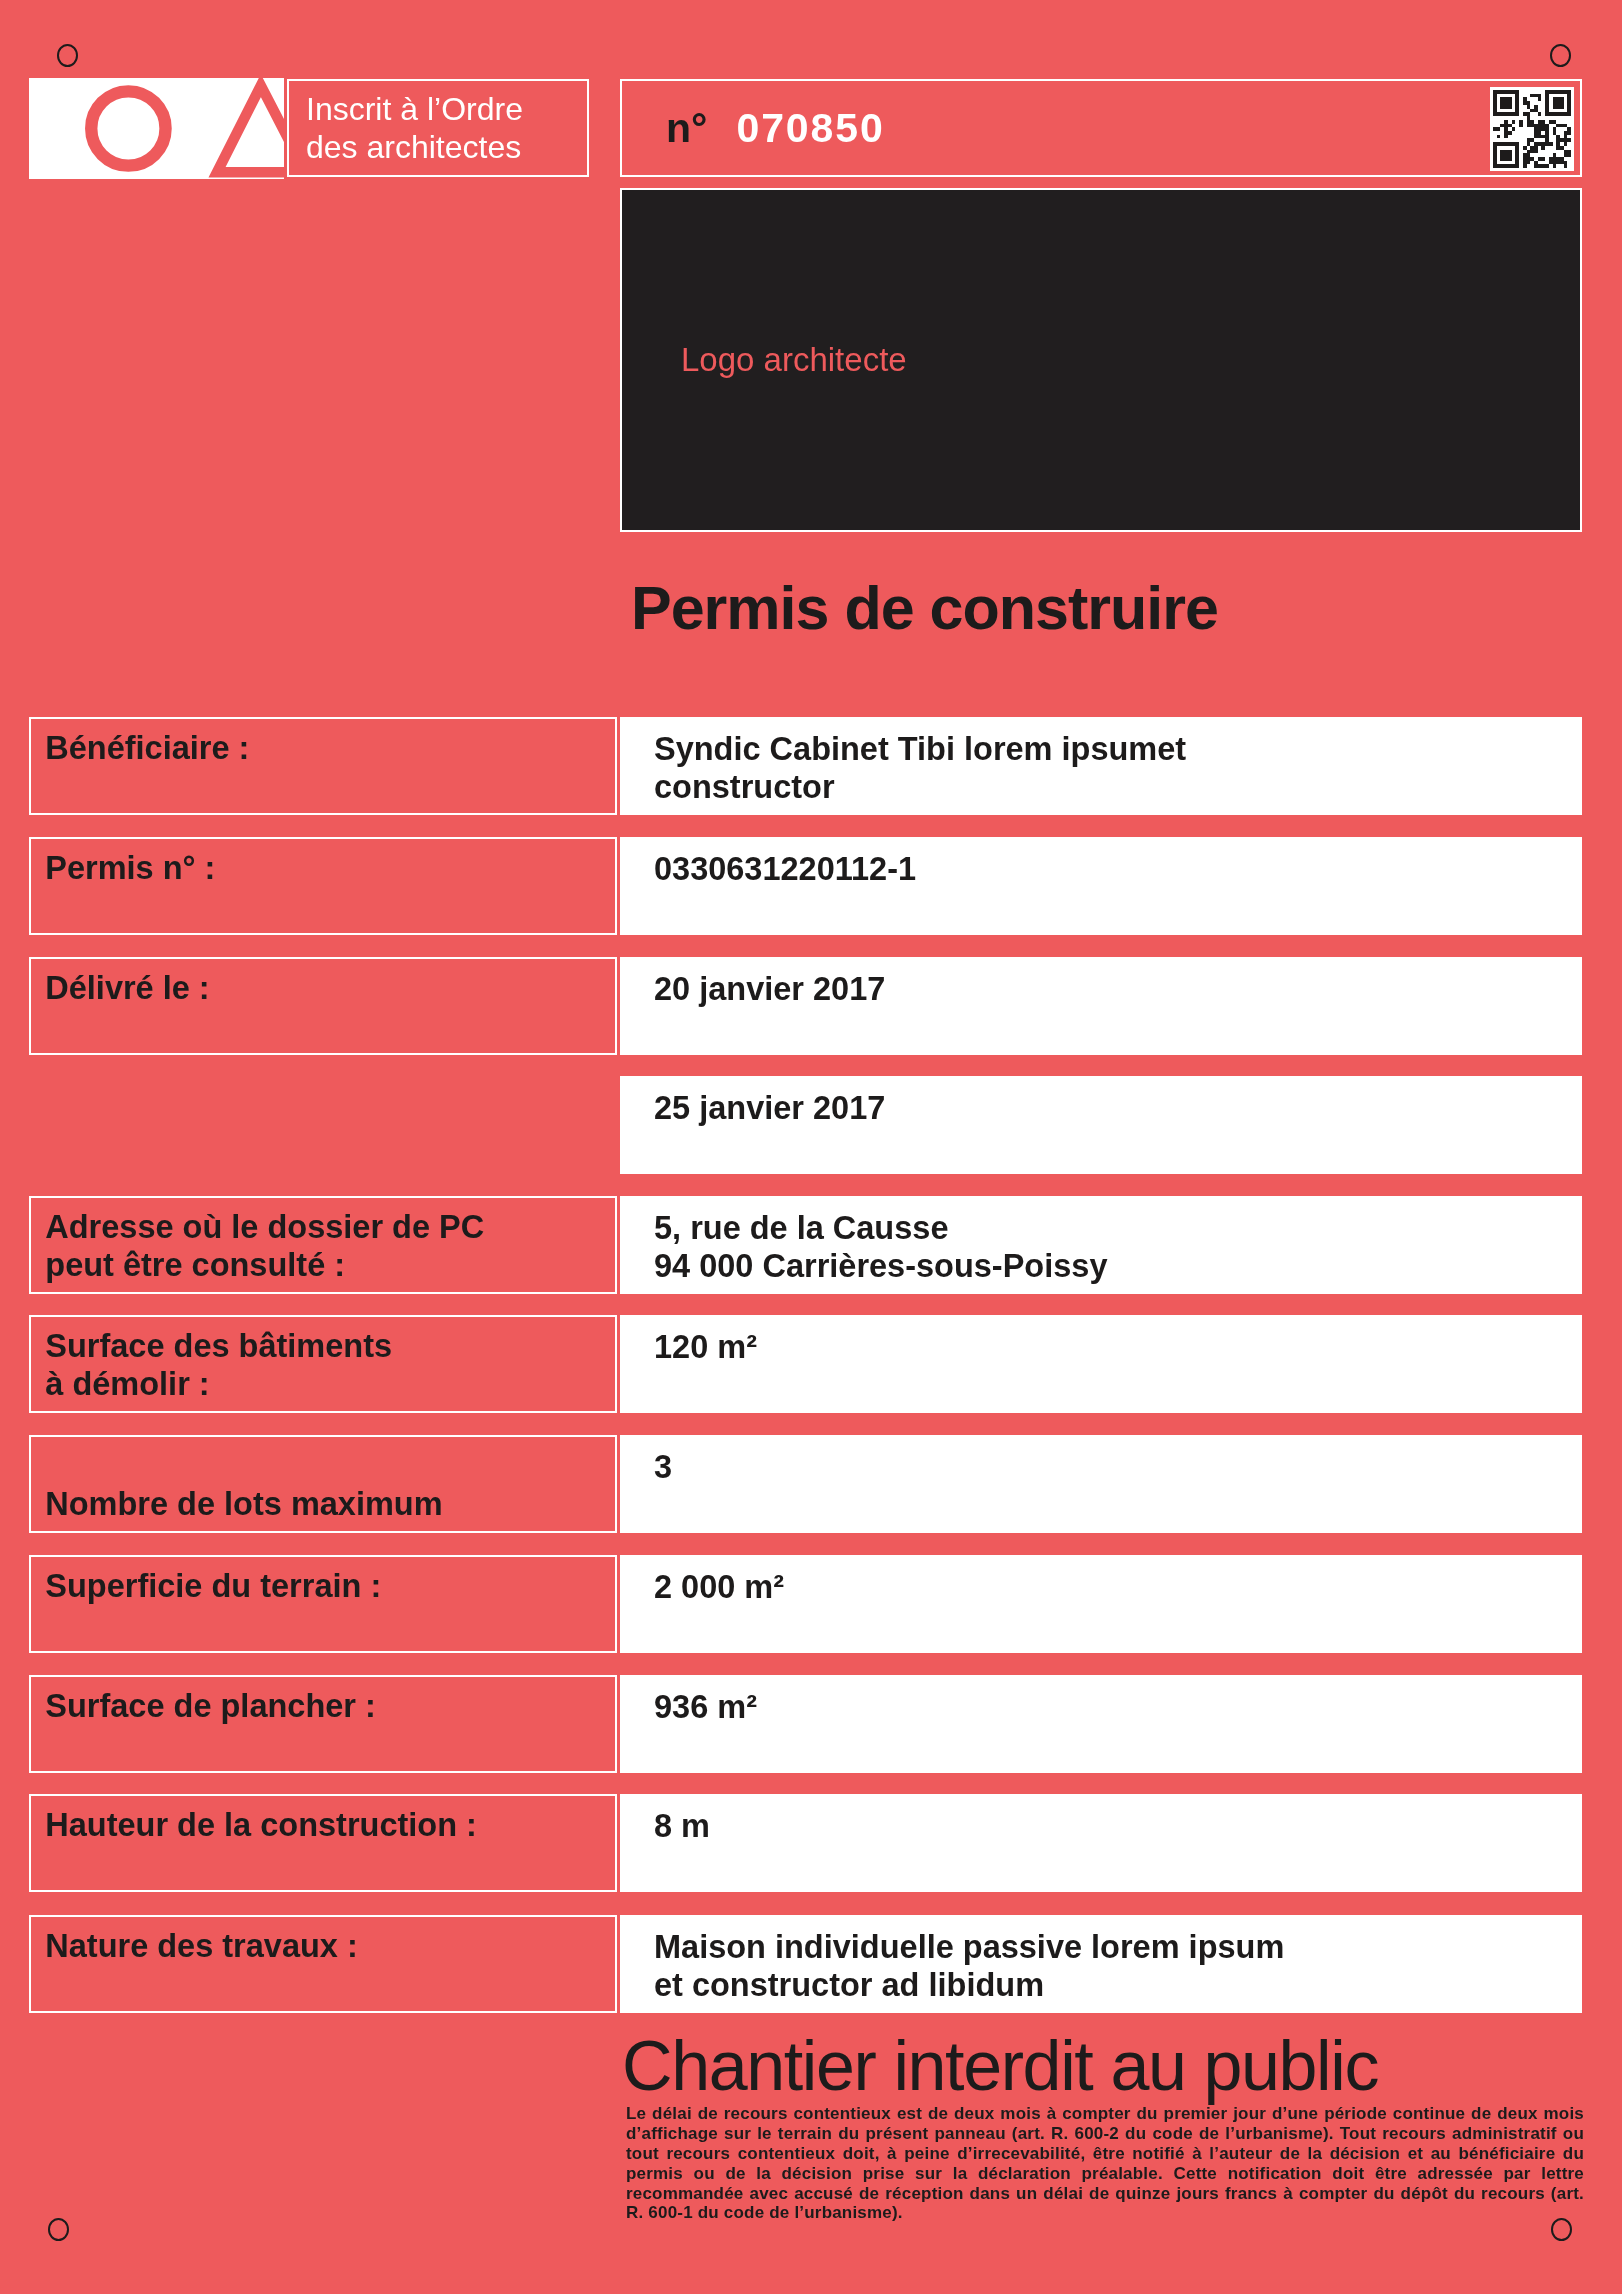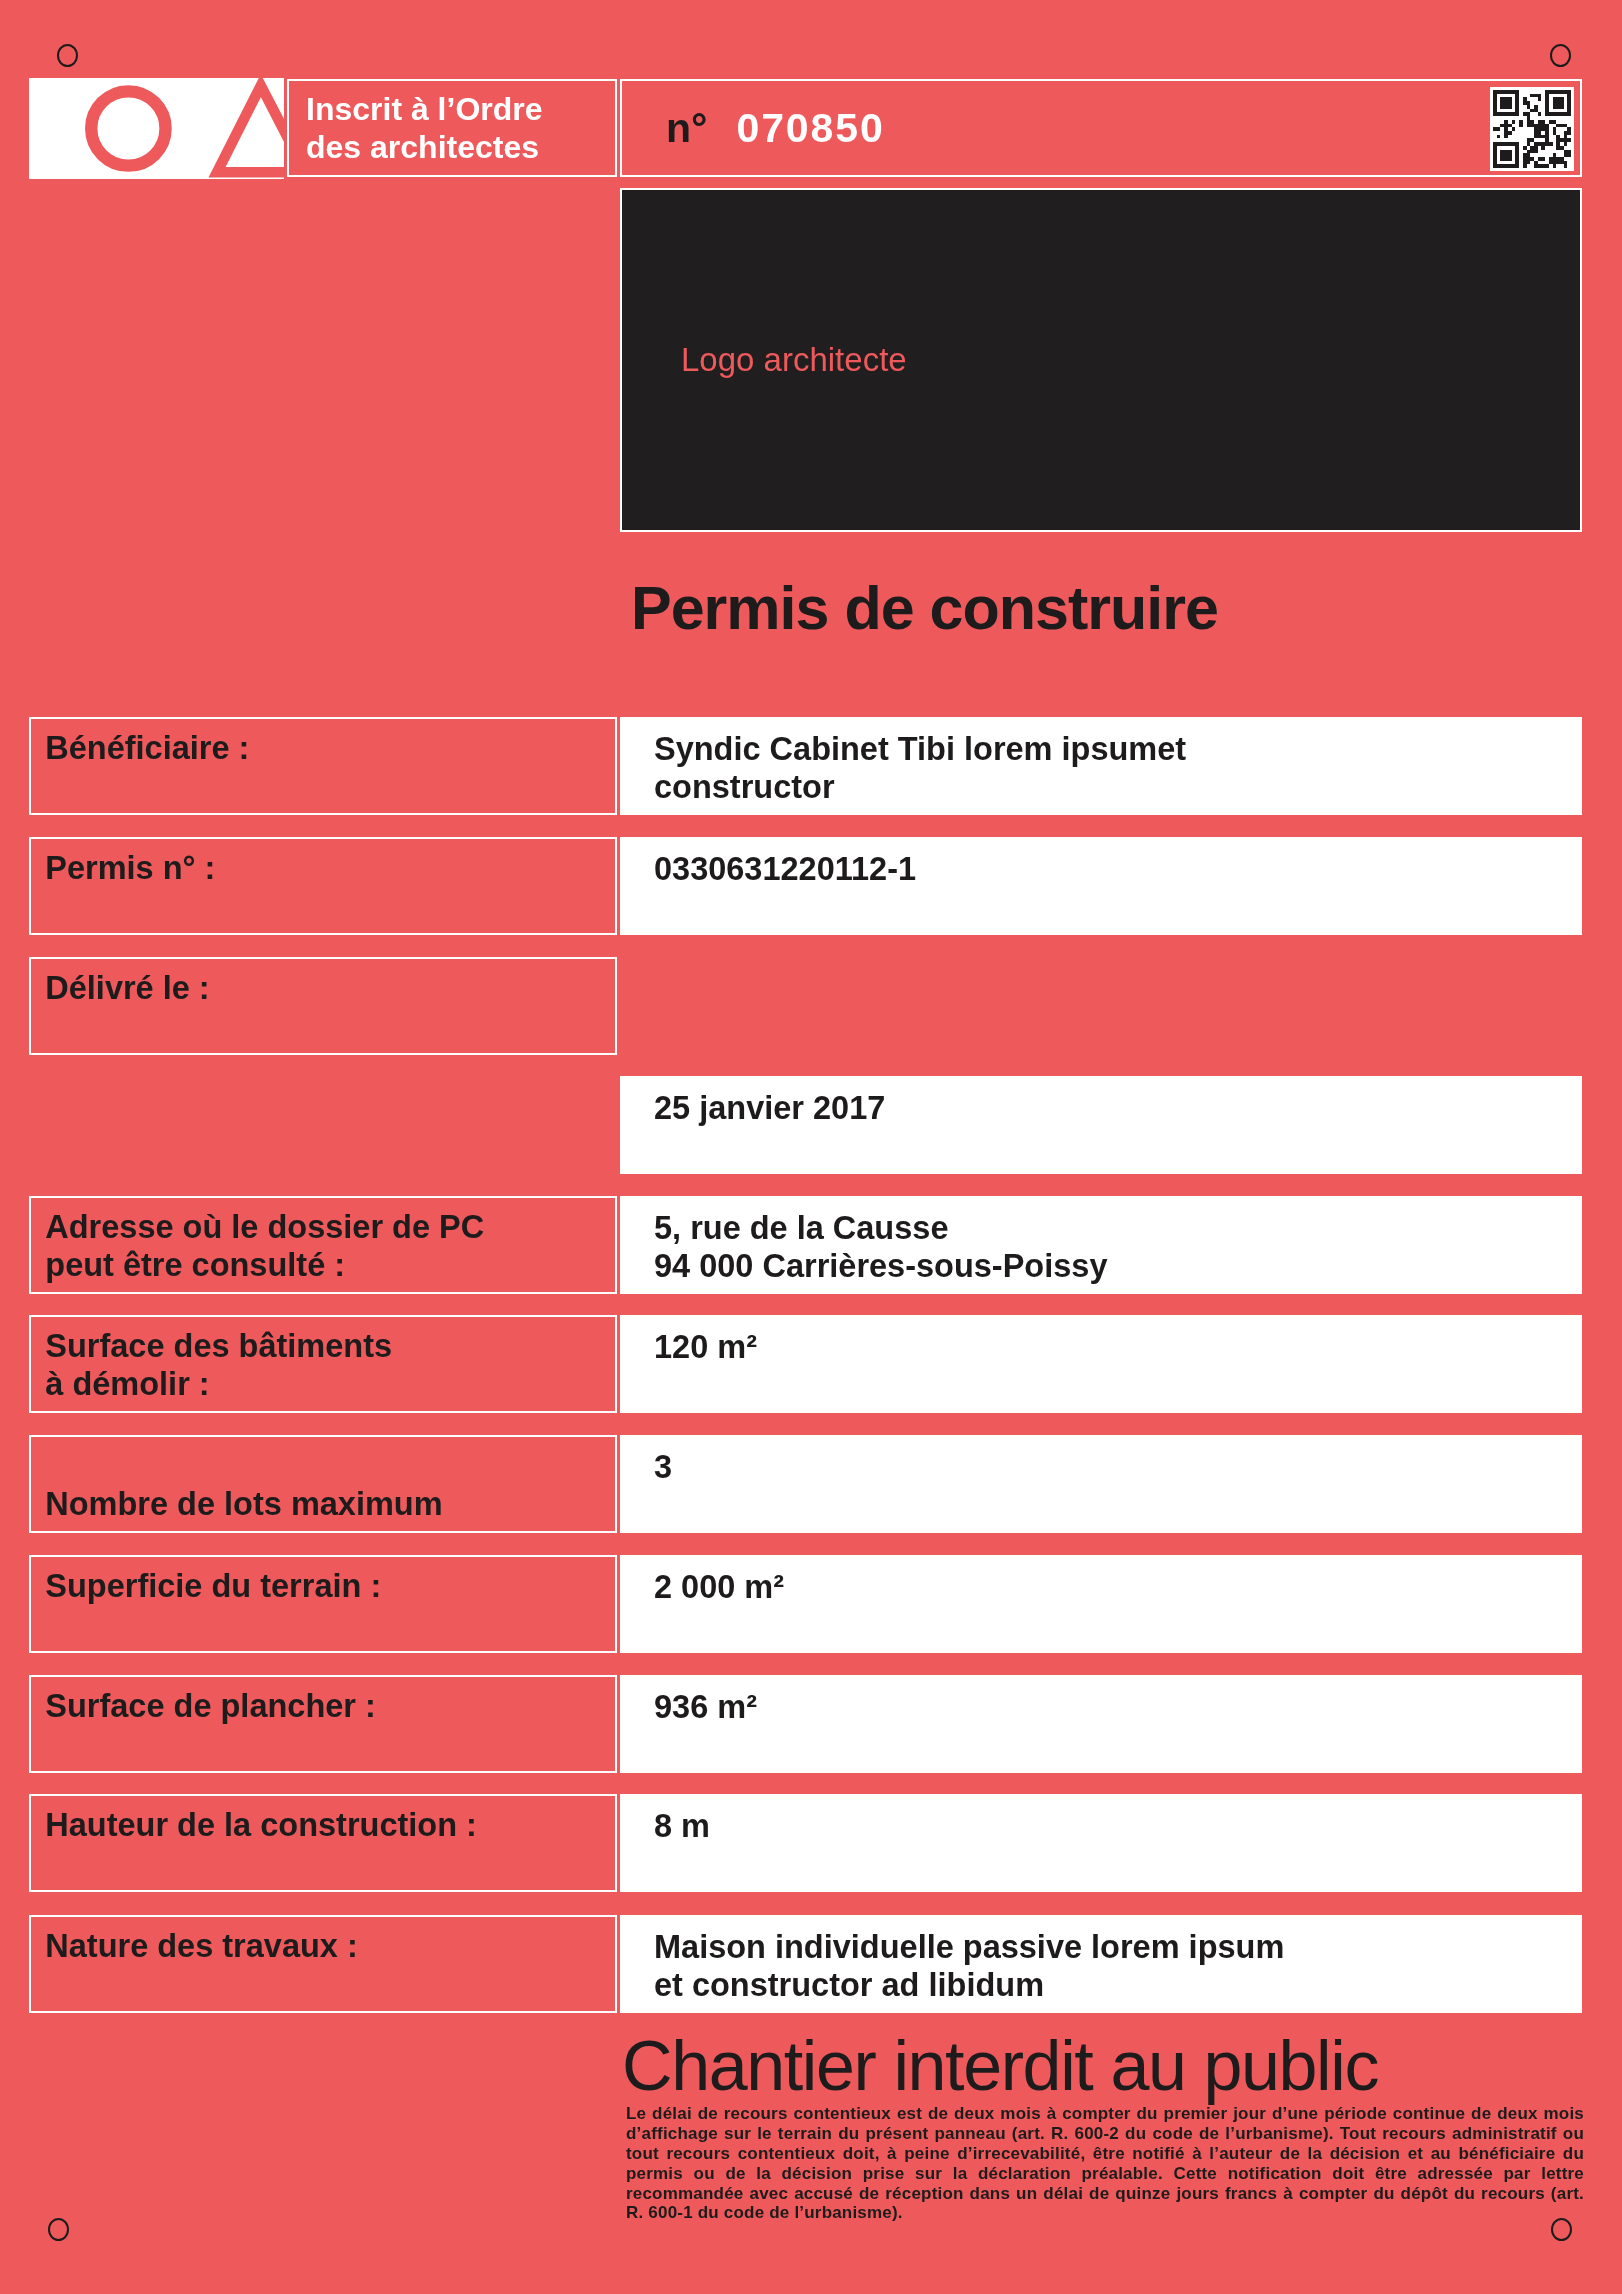--- a/index.html
+++ b/index.html
@@ -23,24 +23,24 @@
   }
 
   
   .oa-box {
     left: 29px; top: 78px; width: 255px; height: 101px;
     background: #ffffff;
   }
   .oa-box svg { display:block; width:100%; height:100%; }
 
   .inscrit-box {
-    left: 287px; top: 79px; width: 330px; height: 98px;
+    left: 287px; top: 79px; width: 302px; height: 98px;
     border: 2.9px solid #ffffff;
     color: #ffffff;
-    font-size: 32px; font-weight: bold; line-height: 38px;
+    font-size: 32px; font-weight: normal; line-height: 38px;
     padding: 8.6px 0 0 17px;
     white-space: pre-line;
   }
 
   .numero-box {
     left: 620px; top: 79px; width: 962px; height: 98px;
     border: 2.9px solid #ffffff;
     display: flex; align-items: center;
     padding-left: 44px;
     font-size: 41px; font-weight: bold;
@@ -280,20 +280,21 @@
 constructor</div>
 </div>
 
 <div class="row" style="top:837px">
   <div class="cell-label">Permis n° :</div>
   <div class="cell-value">0330631220112-1</div>
 </div>
 
 <div class="row" style="top:957px">
   <div class="cell-label">Délivré le :</div>
+  <div class="cell-value">20 janvier 2017</div>
 </div>
 
 <div class="row" style="top:1076px">
   <div class="cell-value">25 janvier 2017</div>
 </div>
 
 <div class="row" style="top:1196px">
   <div class="cell-label">Adresse où le dossier de PC
 peut être consulté :</div>
   <div class="cell-value">5, rue de la Causse

